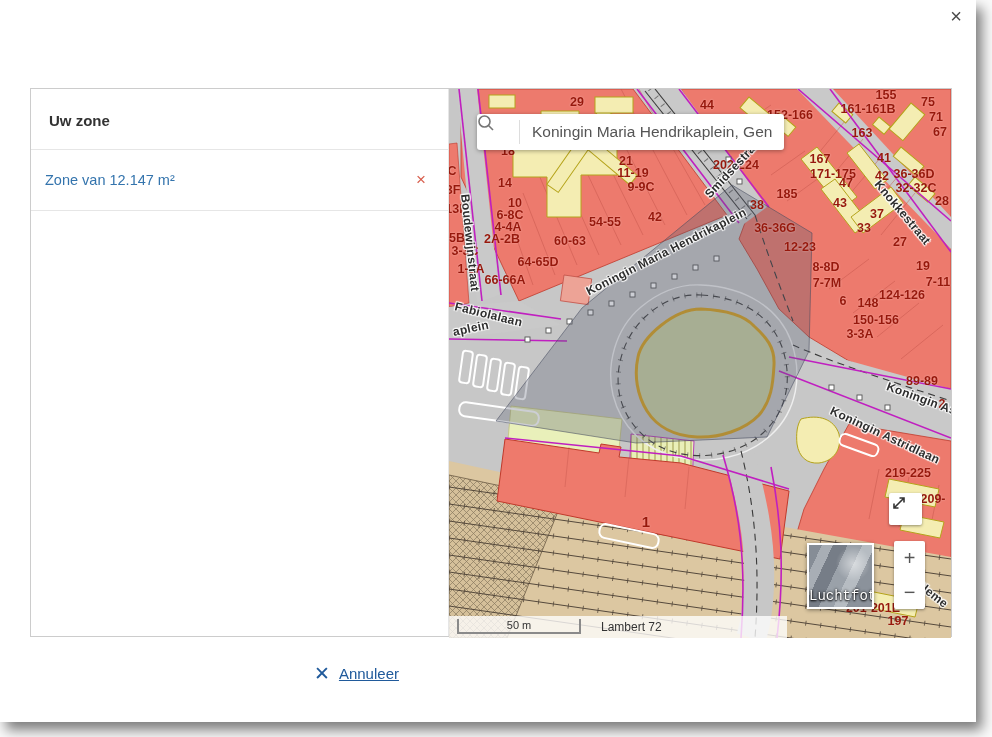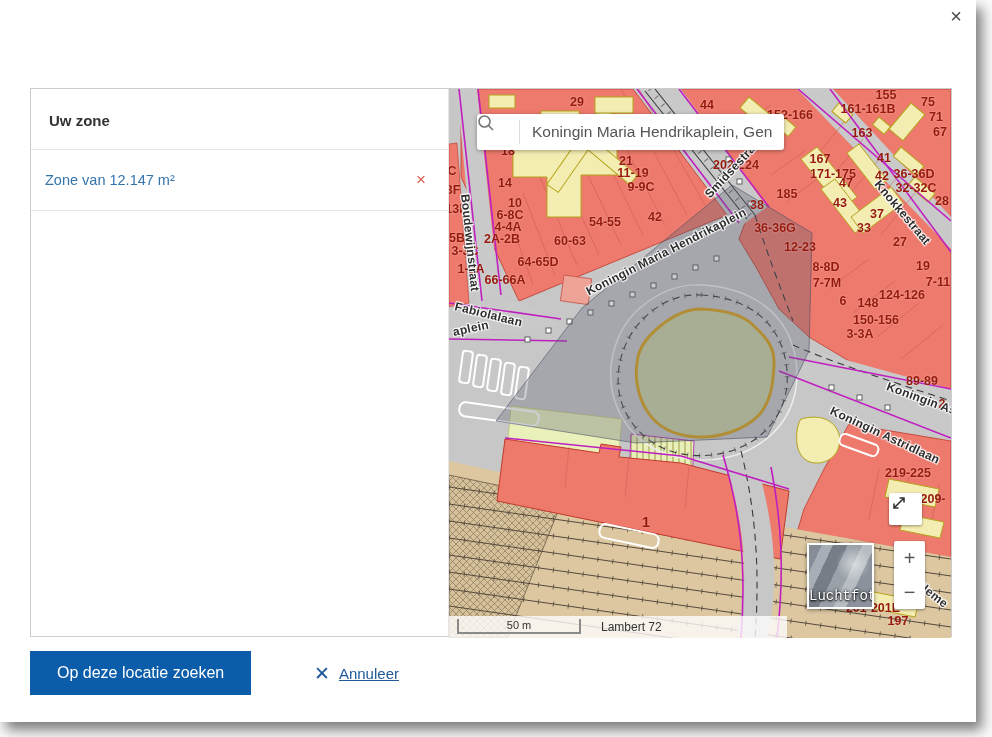--- a/index.html
+++ b/index.html
@@ -366,18 +366,17 @@
         <span class="basemap-label">Luchtfoto</span>
       </div>
 
       <div class="scale-strip">
         <div class="scale-box">50 m</div>
         <div class="projection">Lambert 72</div>
       </div>
     </div>
   </div>
 
-  <button class="btn-primary">Op deze locatie zoeken</button>
   <div class="cancel">
     <span class="x">✕</span>
     <span class="lbl">Annuleer</span>
   </div>
 </div>
 
 </body></html>

